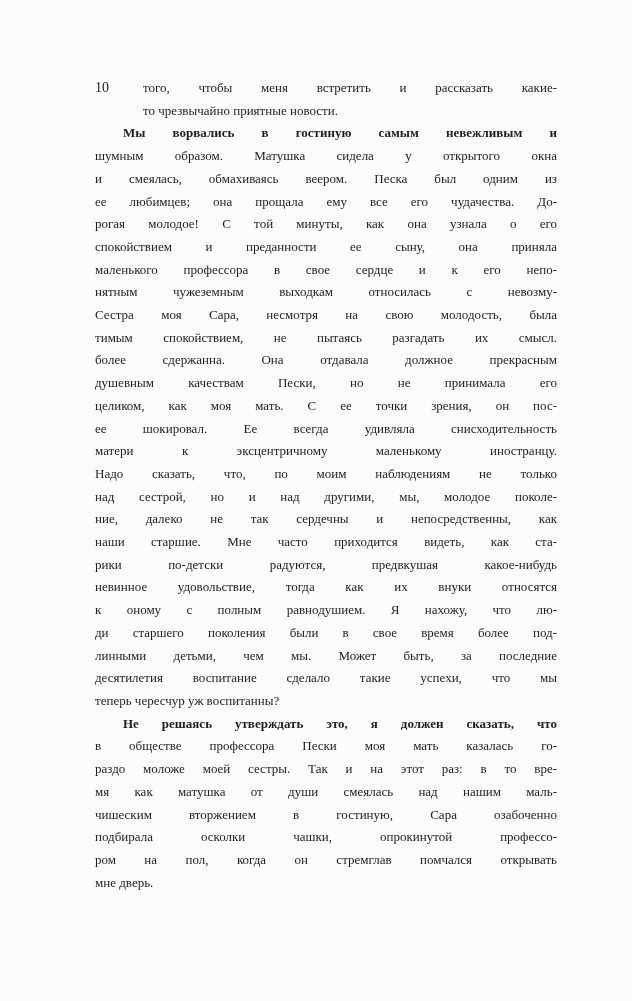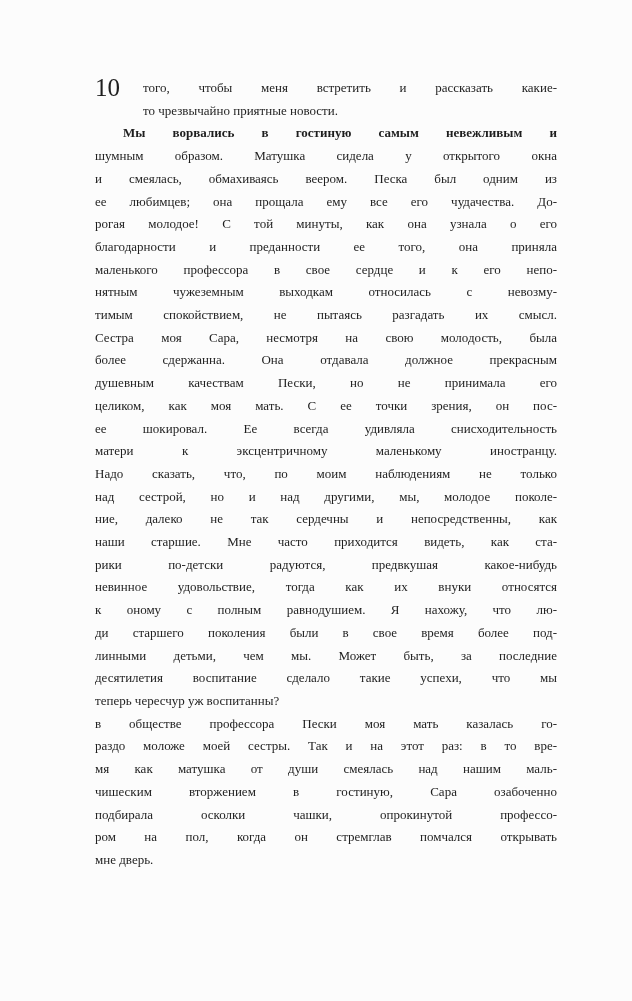--- a/index.html
+++ b/index.html
@@ -17,21 +17,21 @@
     position: relative;
     width: 632px;
     height: 1001px;
     background: #fcfcfc;
     color: #1e1e1e;
   }
   .page-number {
     position: absolute;
     left: 95px;
     top: 77px;
-    font-size: 25px;
+    font-size: 14px;
     line-height: 22.7px;
     color: #1e1e1e;
   }
   .text-block {
     position: absolute;
     left: 95px;
     top: 77px;
     width: 462px;
     font-size: 13px;
     line-height: 22.7px;
@@ -61,41 +61,42 @@
 <div class="page" style="background: rgb(252, 252, 252); color: rgb(30, 30, 30);">
   <div class="page-number">10</div>
   <div class="text-block">
       <div class="line block-indent">того, чтобы меня встретить и рассказать какие-</div>
       <div class="line block-indent end">то чрезвычайно приятные новости.</div>
       <div class="line first-indent">Мы ворвались в гостиную самым невежливым и</div>
       <div class="line">шумным образом. Матушка сидела у открытого окна</div>
       <div class="line">и смеялась, обмахиваясь веером. Песка был одним из</div>
       <div class="line">ее любимцев; она прощала ему все его чудачества. До-</div>
       <div class="line">рогая молодое! С той минуты, как она узнала о его</div>
-      <div class="line">благодарности и преданности ее того, она приняла</div>
+      <div class="line">спокойствием и преданности ее сыну, она приняла</div>
       <div class="line">маленького профессора в свое сердце и к его непо-</div>
       <div class="line">нятным чужеземным выходкам относилась с невозму-</div>
+      <div class="line">Сестра моя Сара, несмотря на свою молодость, была</div>
       <div class="line">тимым спокойствием, не пытаясь разгадать их смысл.</div>
-      <div class="line">Сестра моя Сара, несмотря на свою молодость, была</div>
       <div class="line">более сдержанна. Она отдавала должное прекрасным</div>
       <div class="line">душевным качествам Пески, но не принимала его</div>
       <div class="line">целиком, как моя мать. С ее точки зрения, он пос-</div>
       <div class="line">ее шокировал. Ее всегда удивляла снисходительность</div>
       <div class="line">матери к эксцентричному маленькому иностранцу.</div>
       <div class="line">Надо сказать, что, по моим наблюдениям не только</div>
       <div class="line">над сестрой, но и над другими, мы, молодое поколе-</div>
       <div class="line">ние, далеко не так сердечны и непосредственны, как</div>
       <div class="line">наши старшие. Мне часто приходится видеть, как ста-</div>
       <div class="line">рики по-детски радуются, предвкушая какое-нибудь</div>
       <div class="line">невинное удовольствие, тогда как их внуки относятся</div>
       <div class="line">к оному с полным равнодушием. Я нахожу, что лю-</div>
       <div class="line">ди старшего поколения были в свое время более под-</div>
       <div class="line">линными детьми, чем мы. Может быть, за последние</div>
       <div class="line">десятилетия воспитание сделало такие успехи, что мы</div>
       <div class="line end">теперь чересчур уж воспитанны?</div>
+      <div class="line first-indent">Не решаясь утверждать это, я должен сказать, что</div>
       <div class="line">в обществе профессора Пески моя мать казалась го-</div>
       <div class="line">раздо моложе моей сестры. Так и на этот раз: в то вре-</div>
       <div class="line">мя как матушка от души смеялась над нашим маль-</div>
       <div class="line">чишеским вторжением в гостиную, Сара озабоченно</div>
       <div class="line">подбирала осколки чашки, опрокинутой профессо-</div>
       <div class="line">ром на пол, когда он стремглав помчался открывать</div>
       <div class="line end">мне дверь.</div>
     </div>
 </div>
 

